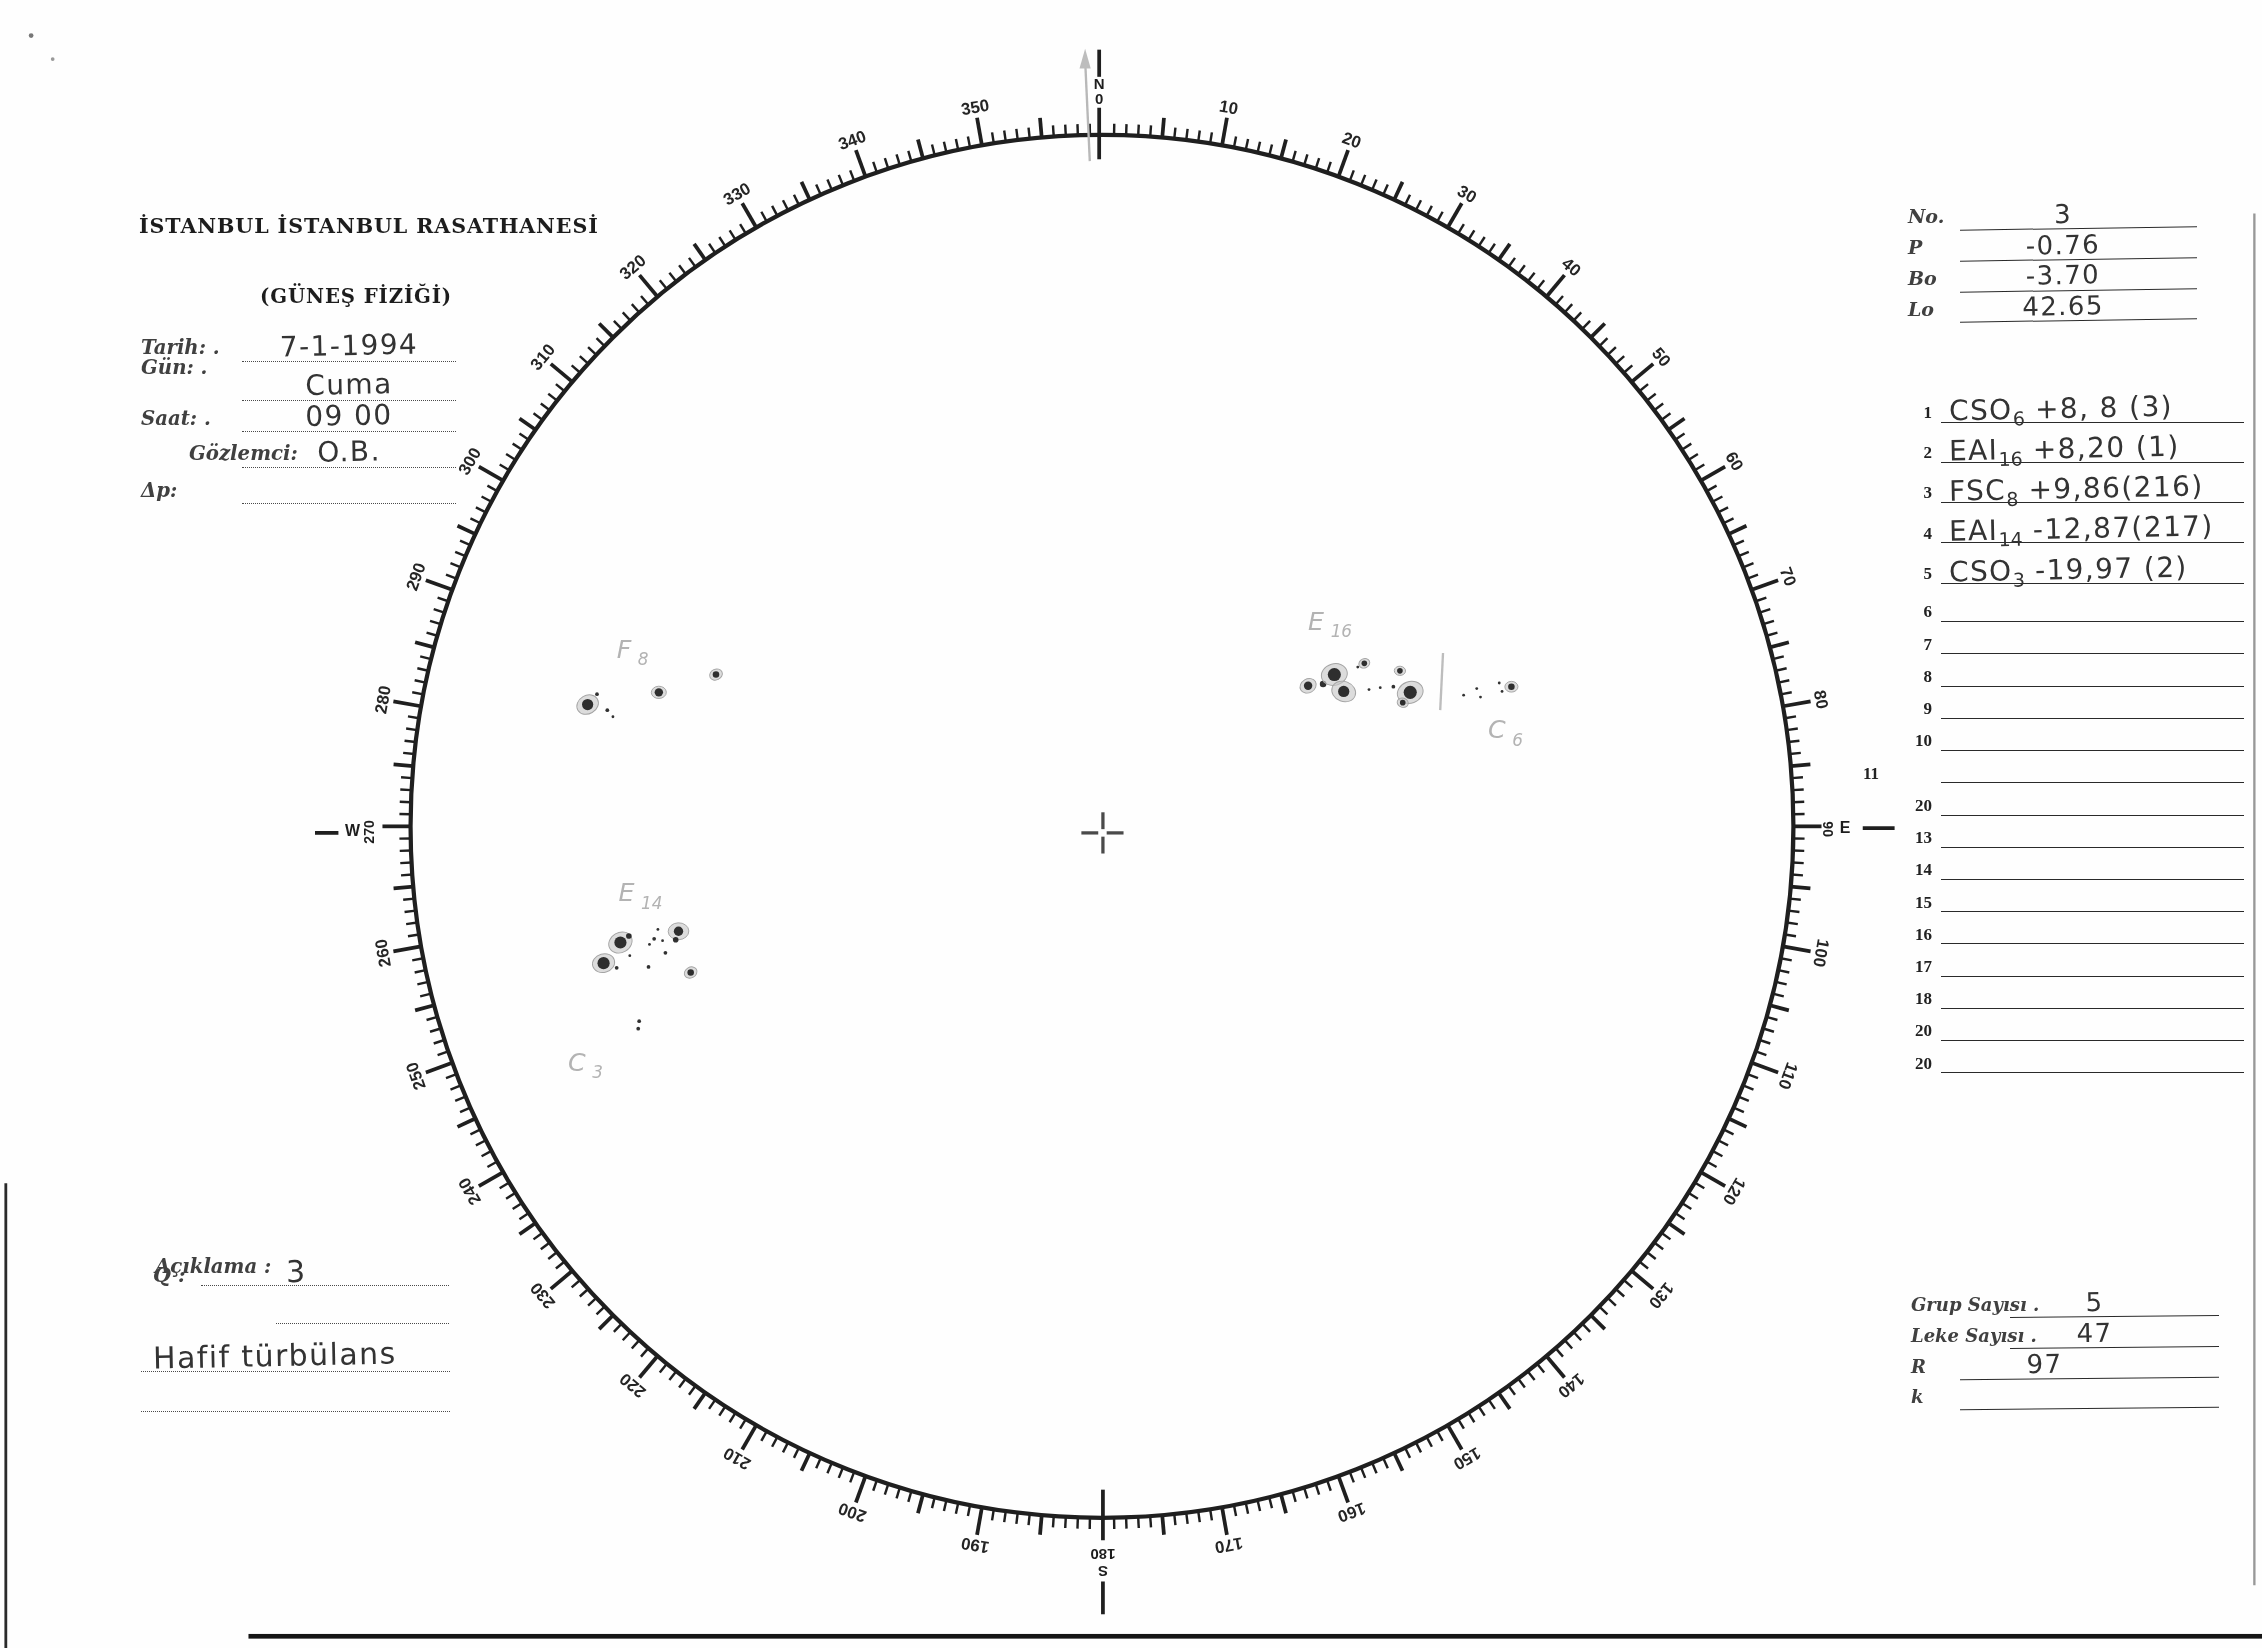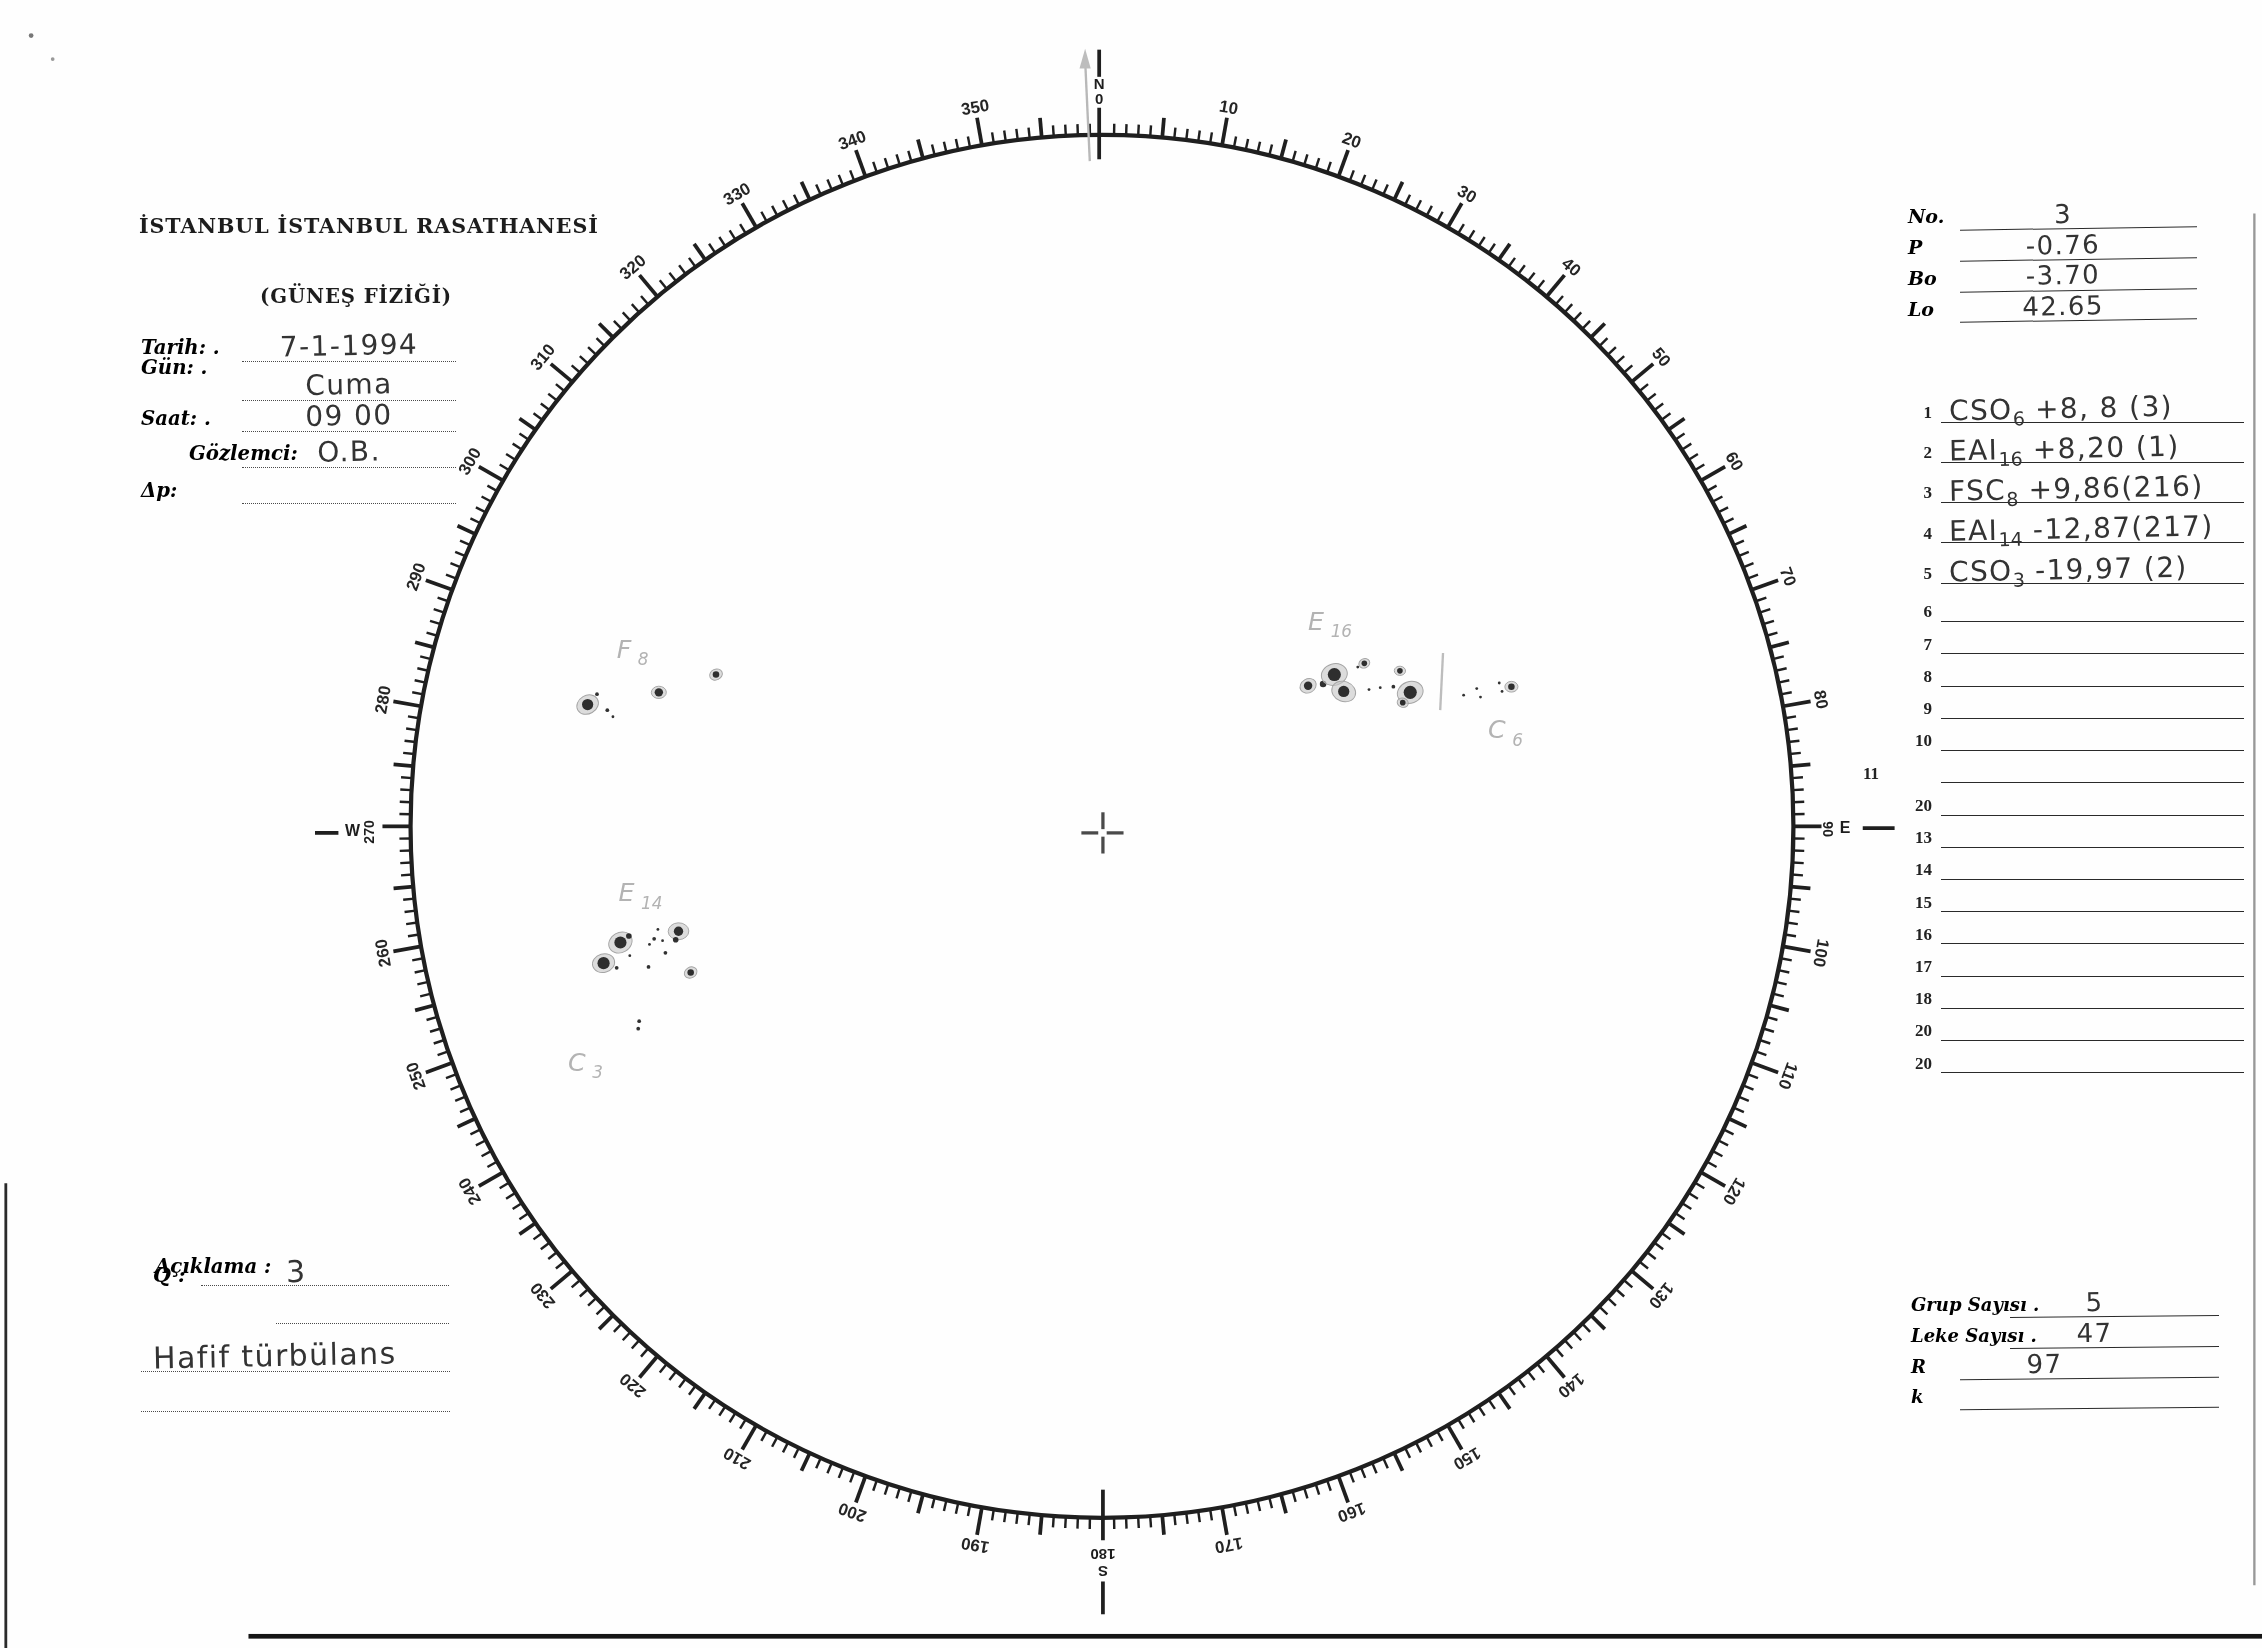--- a/index.html
+++ b/index.html
@@ -10,21 +10,21 @@
     overflow:hidden;
     font-family:"DejaVu Serif", serif;
     color:#1f1f1f;
   }
   svg.overlay{position:absolute;left:0;top:0;}
   .abs{position:absolute;}
   
   .plabel{
     font-family:"DejaVu Serif", serif;
     font-weight:bold;font-style:italic;
-    font-size:19.7px;color:#000000;white-space:nowrap;
+    font-size:19.7px;color:#404040;white-space:nowrap;
   }
   .header-title{
     font-family:"DejaVu Serif", serif;font-weight:bold;
     font-size:20.6px;letter-spacing:0.9px;color:#1d1d1d;white-space:nowrap;
   }
   .header-sub{
     font-family:"DejaVu Serif", serif;font-weight:bold;
     font-size:19.7px;letter-spacing:0.9px;color:#1d1d1d;white-space:nowrap;
   }
   

